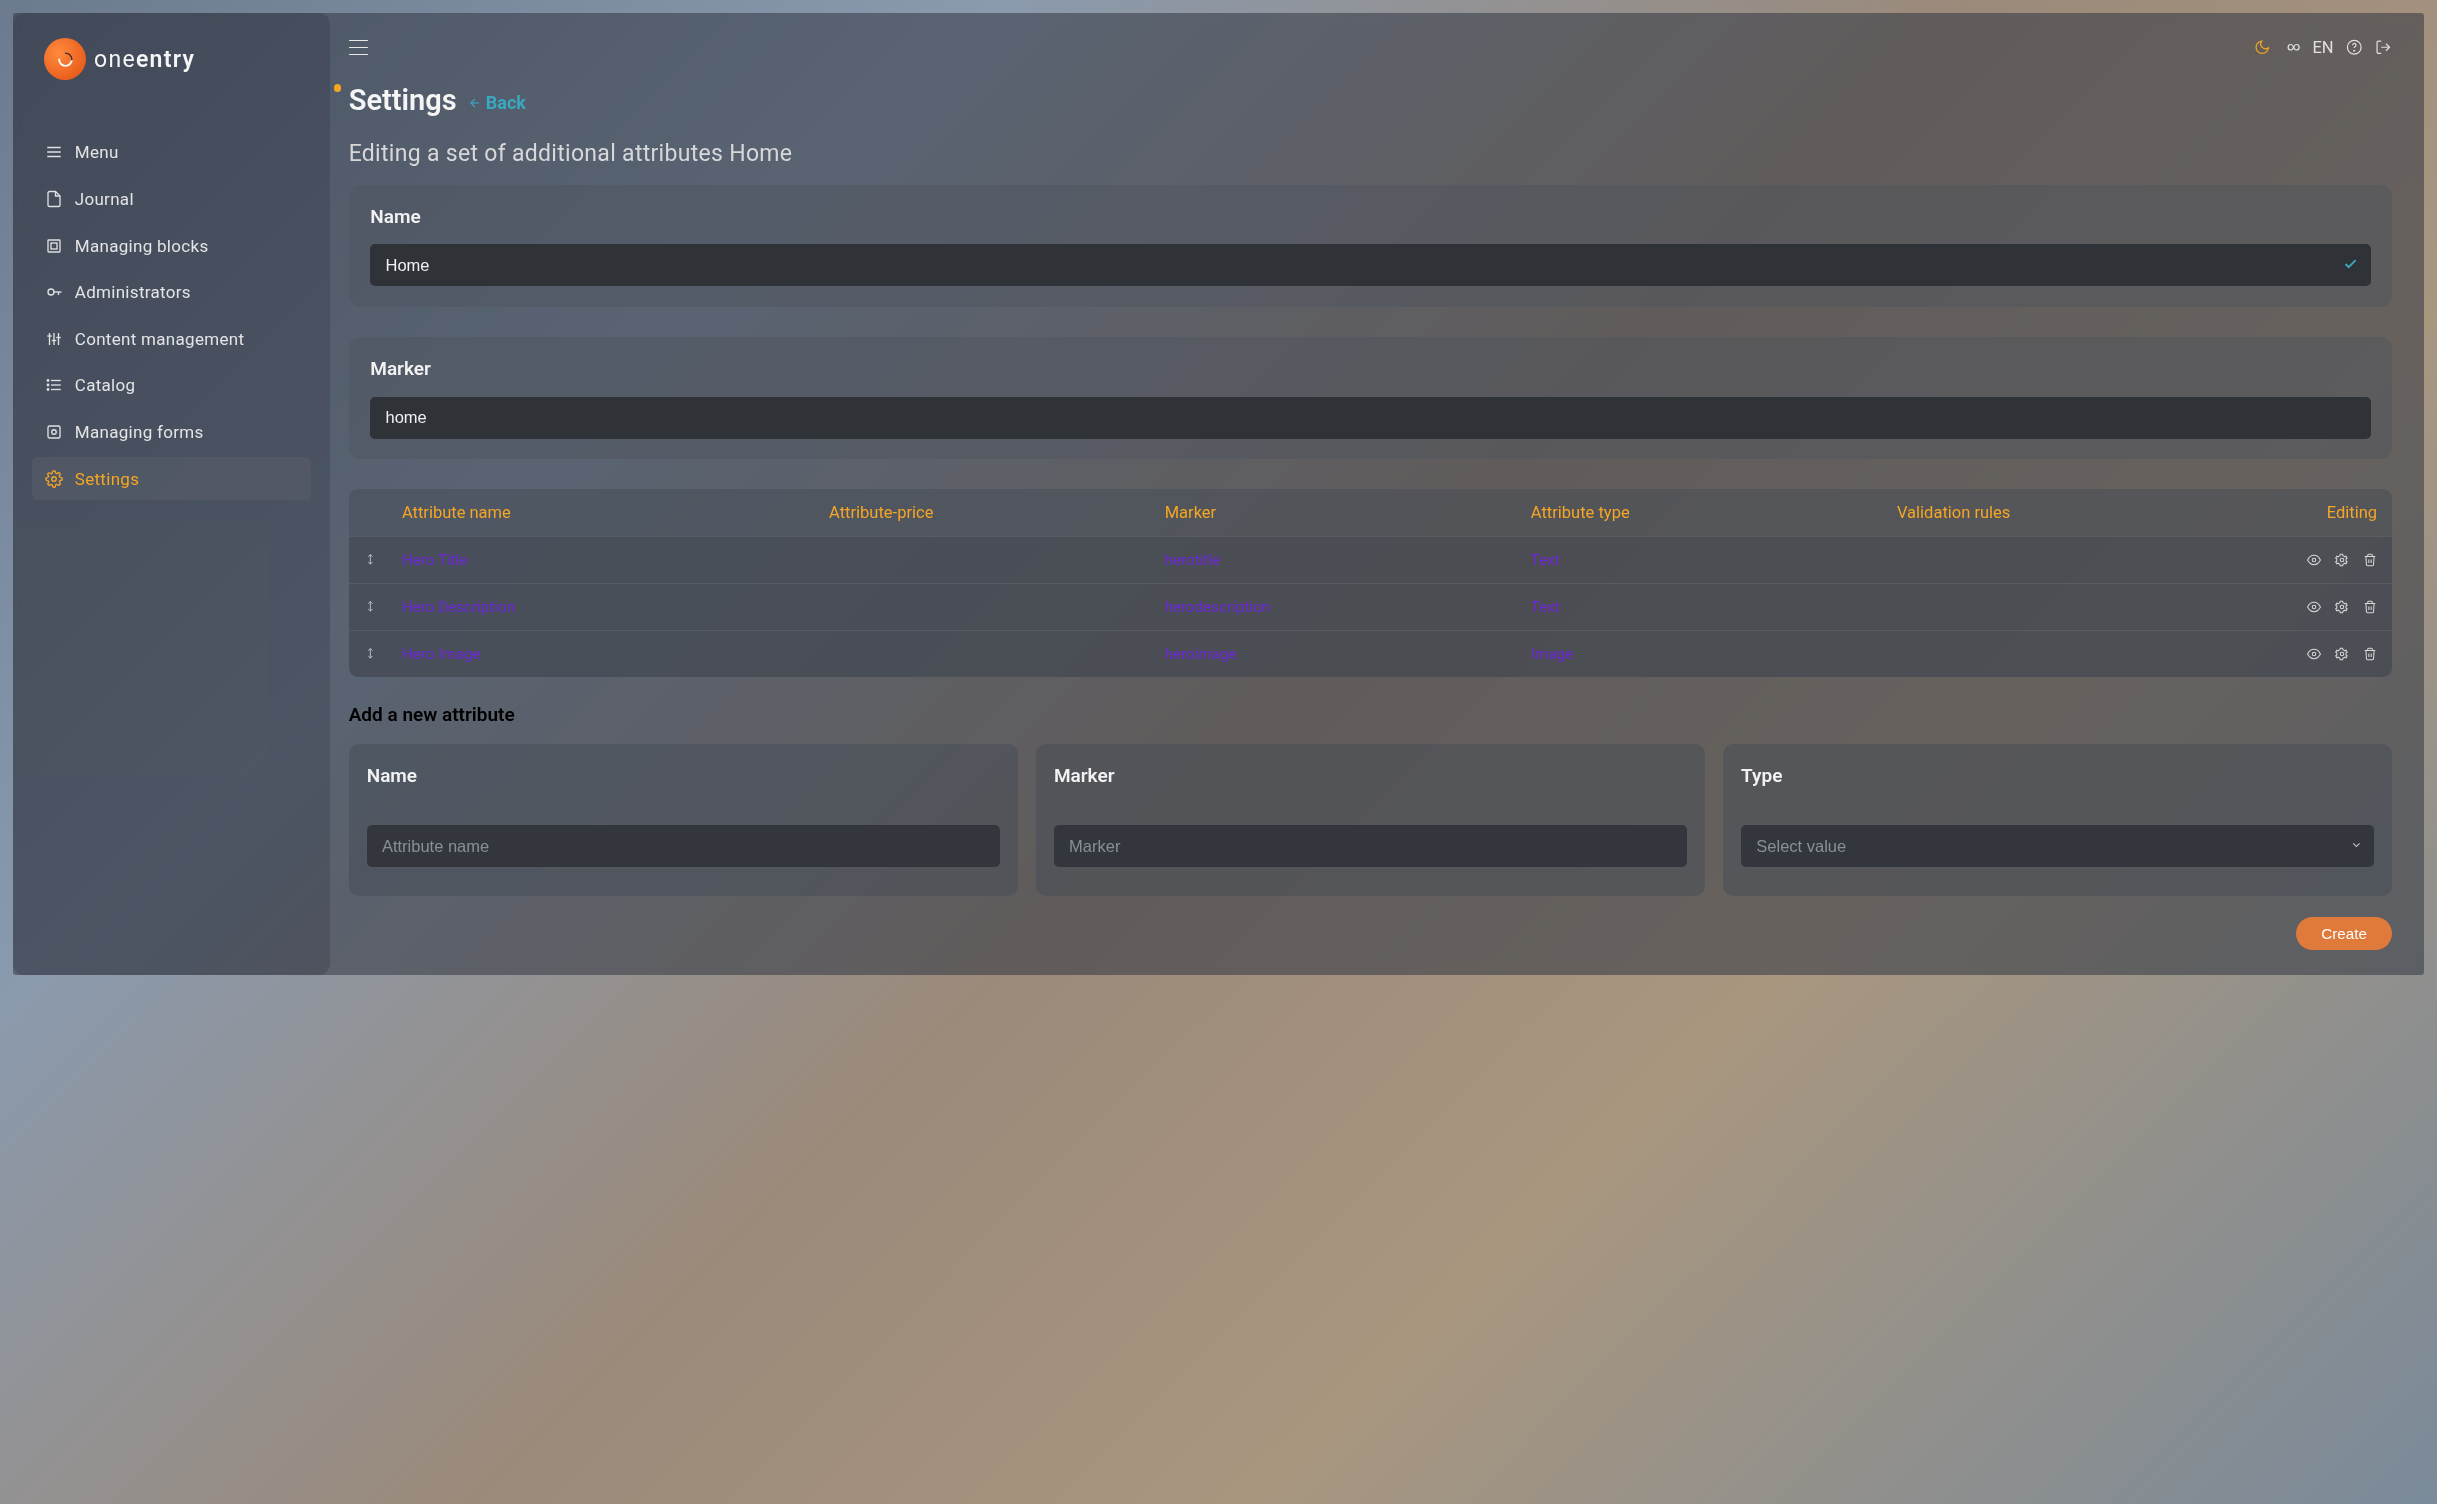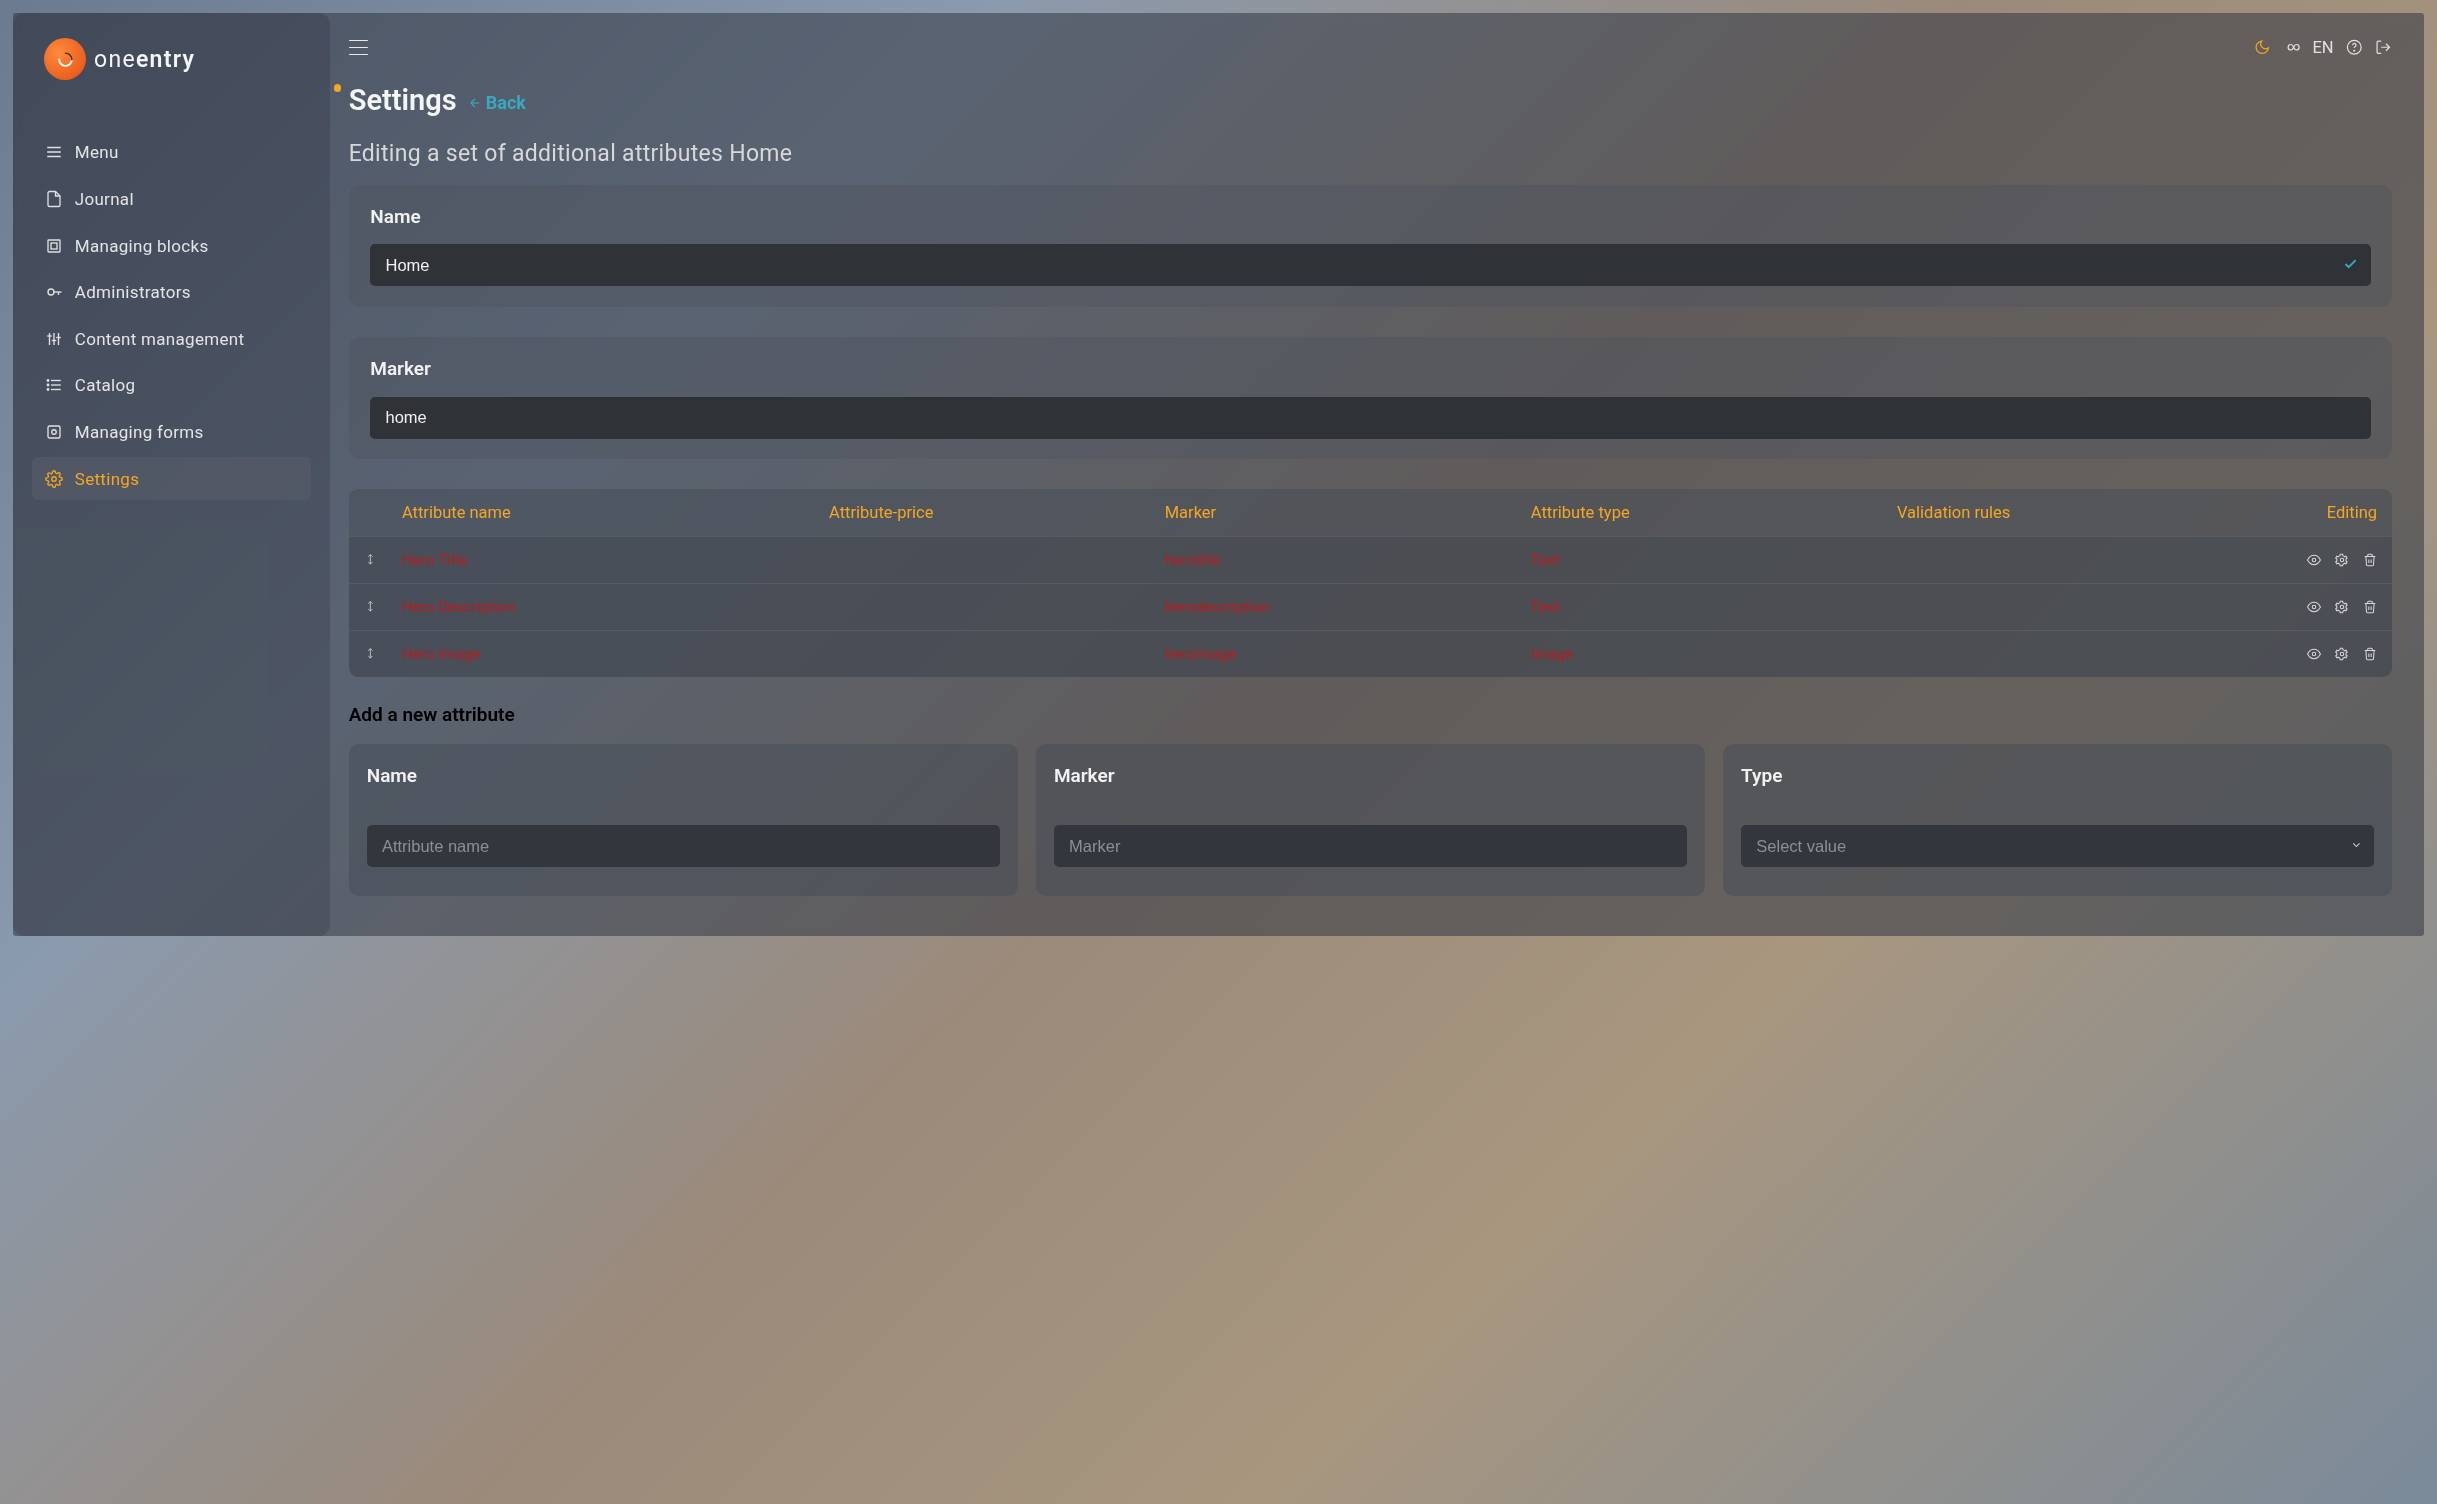--- a/index.html
+++ b/index.html
@@ -209,21 +209,21 @@
   }
   .attr-head {
     height: 47px;
     color: #f5a623;
     font-size: 16.5px;
   }
   .attr-head .actions-h { text-align: right; }
   .attr-row {
     height: 47px;
     border-top: 0.6px solid rgba(255,255,255,0.08);
-    color: #b91c1c;
+    color: #6d28d9;
     font-size: 15.2px;
     background: rgba(60,65,75,0.35);
   }
   .drag-handle svg { width: 12.7px; height: 12.7px; stroke: #cfcfcf; fill:none; stroke-width:1.6;}
   .row-actions {
     display: flex;
     justify-content: flex-end;
     gap: 12.7px;
   }
   .row-actions .ra-icon { width: 15.2px; height:15.2px; cursor:pointer; display:flex; align-items:center; justify-content:center;}
@@ -580,16 +580,19 @@
         <div class="add-label">Type</div>
         <div class="select-wrap">
           <input class="text-input" readonly="" placeholder="Select value" style="">
           <span class="chev"><svg viewBox="0 0 24 24">
                 <polyline points="6 9 12 15 18 9"></polyline>
               </svg></span>
         </div>
       </div>
     </div>
 
+    <div class="create-row">
+      <button class="create-btn">Create</button>
+    </div>
 
   </main>
 </div>
 
 
 </body></html>

